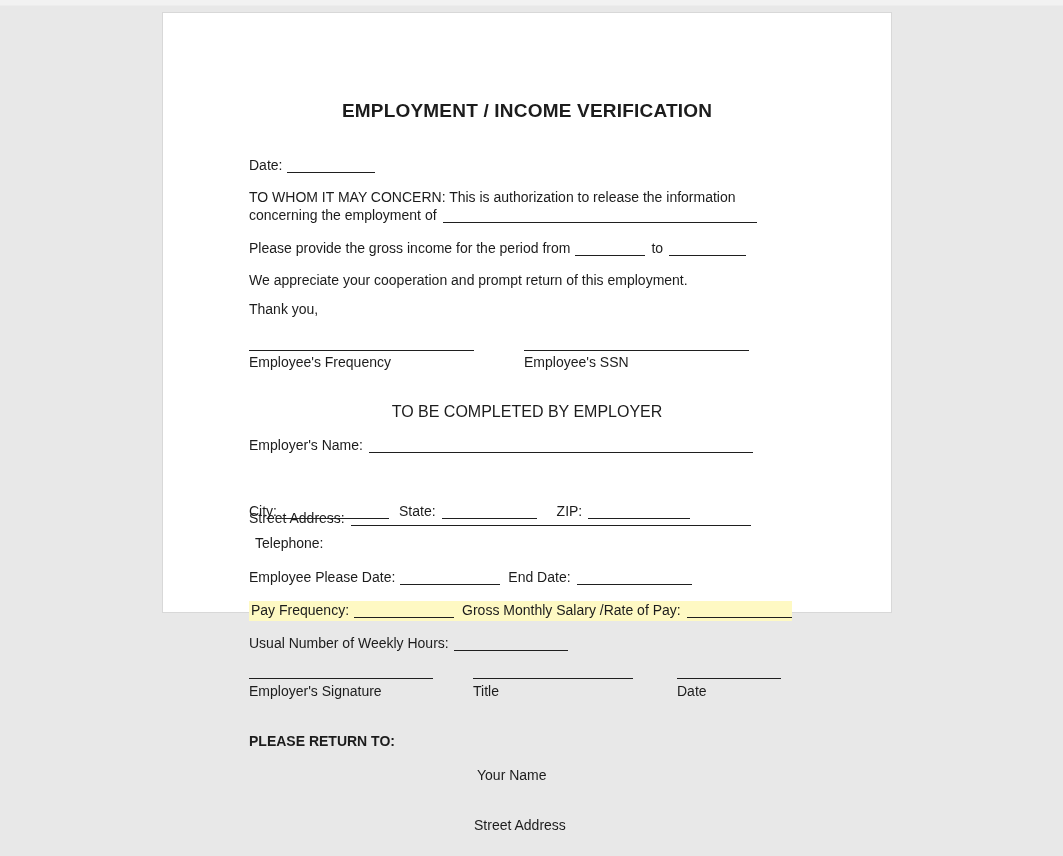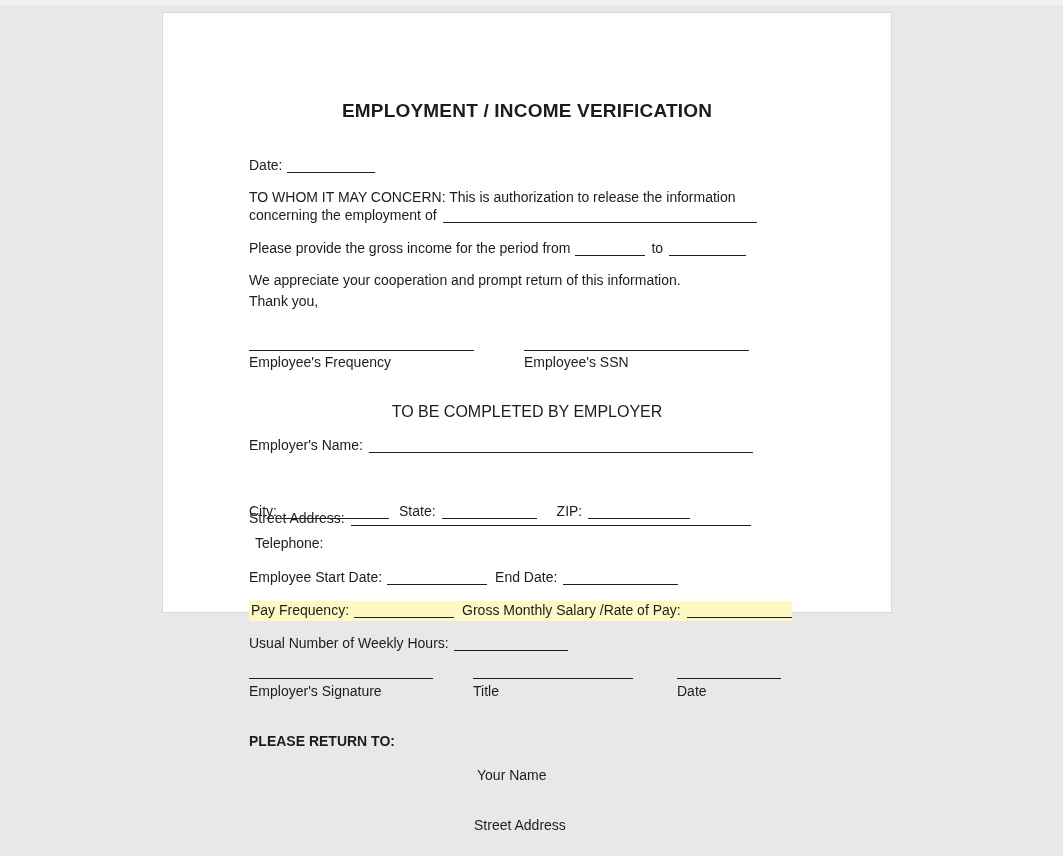--- a/index.html
+++ b/index.html
@@ -73,24 +73,24 @@
   </div>
 
   <div class="row" style="top:226px;">
     <span>Please provide the gross income for the period from</span>
     <span class="blank" style="width:70px;"></span>
     <span style="margin-left:6px;">to</span>
     <span class="blank" style="width:77px; margin-left:6px;"></span>
   </div>
 
   <div class="row" style="top:259px;">
-    <span>We appreciate your cooperation and prompt return of this information.</span>
+    <span>We appreciate your cooperation and prompt return of this employment.</span>
   </div>
 
-  <div class="row" style="top:280px;">
+  <div class="row" style="top:288px;">
     <span>Thank you,</span>
   </div>
 
   <div class="row siglines" style="top:321px;">
     <span class="blank" style="width:225px;"></span>
     <span class="blank" style="width:225px; margin-left:50px;"></span>
   </div>
   <div class="row" style="top:341px;">
     <span class="lbl-cell" style="width:275px;">Employee's Frequency</span>
     <span class="lbl-cell">Employee's SSN</span>
@@ -116,21 +116,21 @@
     <span style="margin-left:20px;">ZIP:</span>
     <span class="blank" style="width:102px; margin-left:6px;"></span>
   </div>
 
   <div class="row" style="top:522px; width:499px;flex-direction:column;">
     <span>Telephone:</span>
     <span class="blank fill"></span>
   </div>
 
   <div class="row" style="top:555px;">
-    <span>Employee Start Date:</span>
+    <span>Employee Please Date:</span>
     <span class="blank" style="width:100px;"></span>
     <span style="margin-left:8px;">End Date:</span>
     <span class="blank" style="width:115px; margin-left:6px;"></span>
   </div>
 
   <div class="hl-row" style="background: #fef9c3;">
     <span>Pay Frequency:</span>
     <span class="blank" style="width:100px;"></span>
     <span style="margin-left:8px;">Gross Monthly Salary /Rate of Pay:</span>
     <span class="blank fill"></span>

